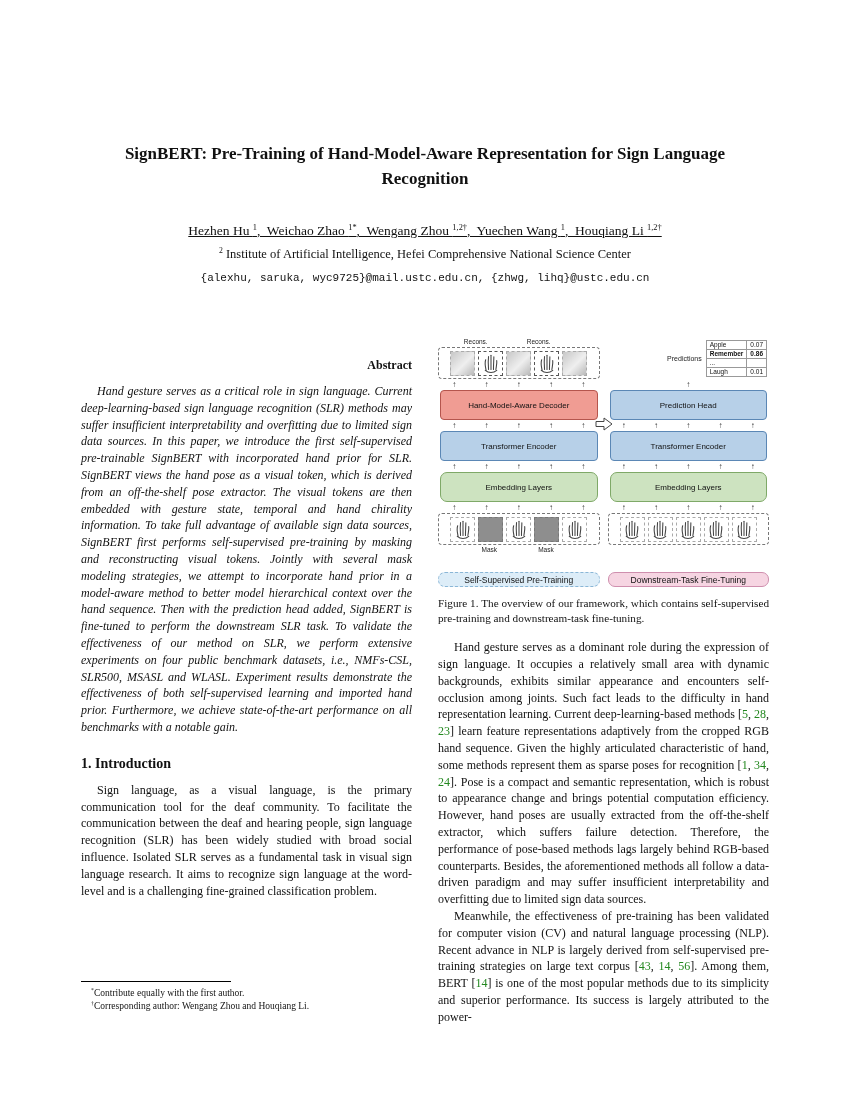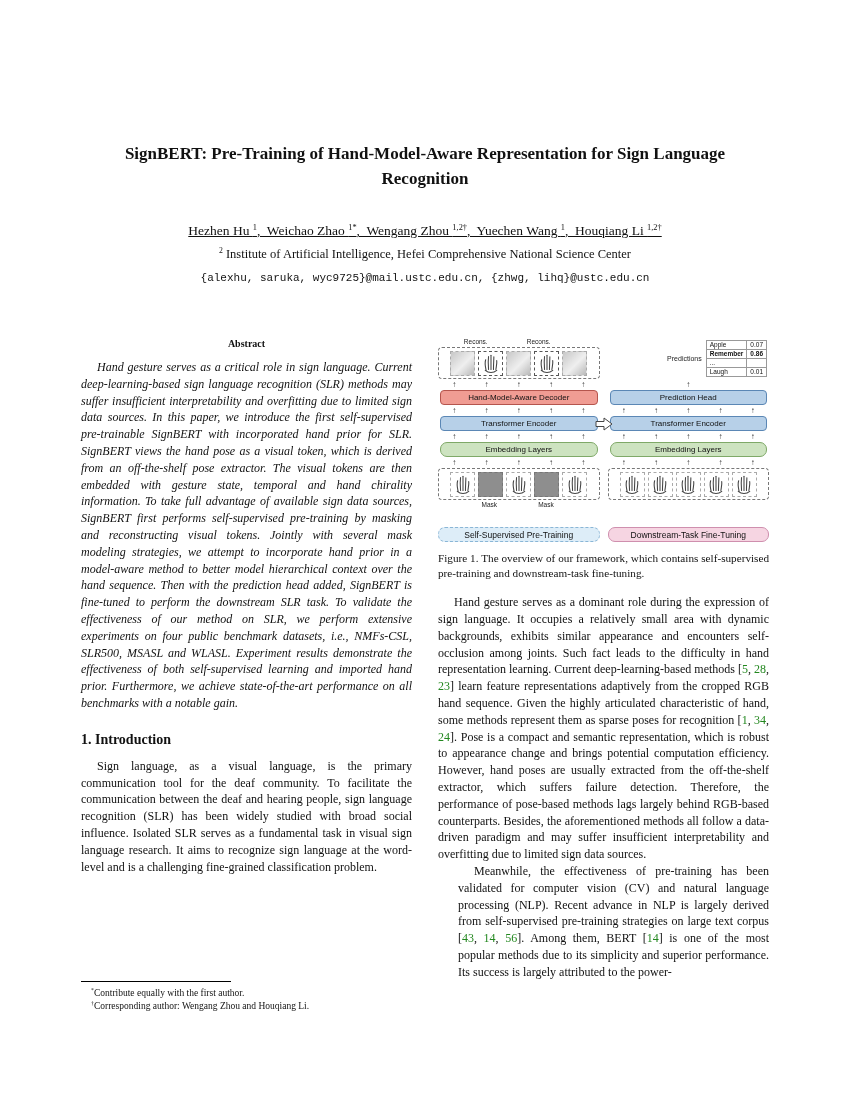--- a/index.html
+++ b/index.html
@@ -21,21 +21,21 @@
   }
   .authors { margin-top:32px; font-size:13.5px;text-decoration:underline; }
   .affil { margin-top:7px; font-size:12.5px; line-height:1.35; }
   .affil + .affil { margin-top:2px; }
   .emails { margin-top:9px; font-size:11px; font-family:"Liberation Mono", monospace; }
   .sup { vertical-align:super; font-size:0.62em; line-height:0; }
   
   .columns { position:absolute; top:338px; left:81px; width:688px; display:flex; gap:26px; }
   .col { width:331px; }
   .col.left { display:flex; flex-direction:column; height:675px; }
-  .abstract-h { text-align:center; font-size:10px; font-weight:bold; margin-bottom:10px; }
+  .abstract-h { text-align:right; font-size:12px; font-weight:bold; margin-bottom:10px;margin-top:20px; }
   .body-p {
     font-size:12px; line-height:1.40; text-align:justify; text-indent:16px;
   }
   .abstract-p { font-style:italic; }
   .section-h { font-size:14px; font-weight:bold; margin:20px 0 10px 0; }
   .footnotes { margin-top:auto; padding-top:6px; }
   .fnrule { width:150px; border-top:1px solid #000; margin-bottom:5px; }
   .fn { font-size:9.5px; line-height:1.35; padding-left:10px; }
   .cite { color: var(--cite, #22871e); }
   
@@ -54,21 +54,21 @@
   .cell { width:25px; height:25px; border:1px dashed #aaa; background:#fff;
     display:flex; align-items:center; justify-content:center; }
   .cell.grey { background:linear-gradient(135deg,#c7c7c7,#efefef 55%,#b9b9b9); }
   .cell.masked { background:#8e8e8e; border-color:#777; }
   .cell.recons { border:1px dashed #555; }
   .hand-svg { width:18px; height:22px; }
   .arrows { height:11px; display:flex; justify-content:space-around; align-items:center;
     font-size:8px; line-height:1; color:#333; }
   .arrows.single { justify-content:center; }
   .block {
-    height:15px; margin:0 2px; border:1px solid #555; border-radius:4px;
+    height:30px; margin:0 2px; border:1px solid #555; border-radius:4px;
     display:flex; align-items:center; justify-content:center;
     font-size:8px; color:#111;
   }
   .block.decoder  { background:var(--decoder-fill,#f09c93);  border-color:var(--decoder-border,#b5554d); }
   .block.encoder  { background:var(--encoder-fill,#b7d0e8);  border-color:var(--encoder-border,#5b87b5); }
   .block.embed    { background:var(--embed-fill,#cde3c0);    border-color:var(--embed-border,#7fa968);border-radius:7px; }
   .block.predhead { background:var(--predhead-fill,#b7d0e8); border-color:var(--predhead-border,#5b87b5); }
   .sub-labels { position:relative; height:10px; font-size:6.5px; color:#222; }
   .sub-labels span { position:absolute; top:1px; }
   .mask-1 { left:27%; }
@@ -82,21 +82,21 @@
   .mid-arrow { position:absolute; left:50%; top:78px; transform:translateX(-50%); }
   .fig-bars { display:flex; gap:8px; margin-top:17px; }
   .bar {
     flex:1; height:15px; border-radius:7px;
     display:flex; align-items:center; justify-content:center; font-size:8.5px;
   }
   .bar.pre  { background:var(--bar-pre-fill,#ddedf8);  border:1px dashed var(--bar-pre-border,#8ab6d6); }
   .bar.fine { background:var(--bar-fine-fill,#f6d5e2); border:1px solid var(--bar-fine-border,#cf8fae); }
   .figcaption { font-size:11.2px; line-height:1.35; margin:9px 0 13px 0; text-align:justify;
     font-family:"Liberation Serif", serif; }
-  .col.right .body-p + .body-p { margin-top:0;margin-left:20px; }
+  .col.right .body-p + .body-p { margin-top:0; }
 </style>
 </head>
 <body>
 
 <svg width="0" height="0" style="position:absolute" aria-hidden="true">
   <defs>
     <g id="handsym" fill="none" stroke="#444" stroke-width="1.3" stroke-linecap="round">
       <path d="M5 22 C4 17 3 13 4.5 9"></path>
       <path d="M8 21 C7.5 15 7.5 9 8 5"></path>
       <path d="M11 21 C11 14 11 8 11 3.5"></path>

